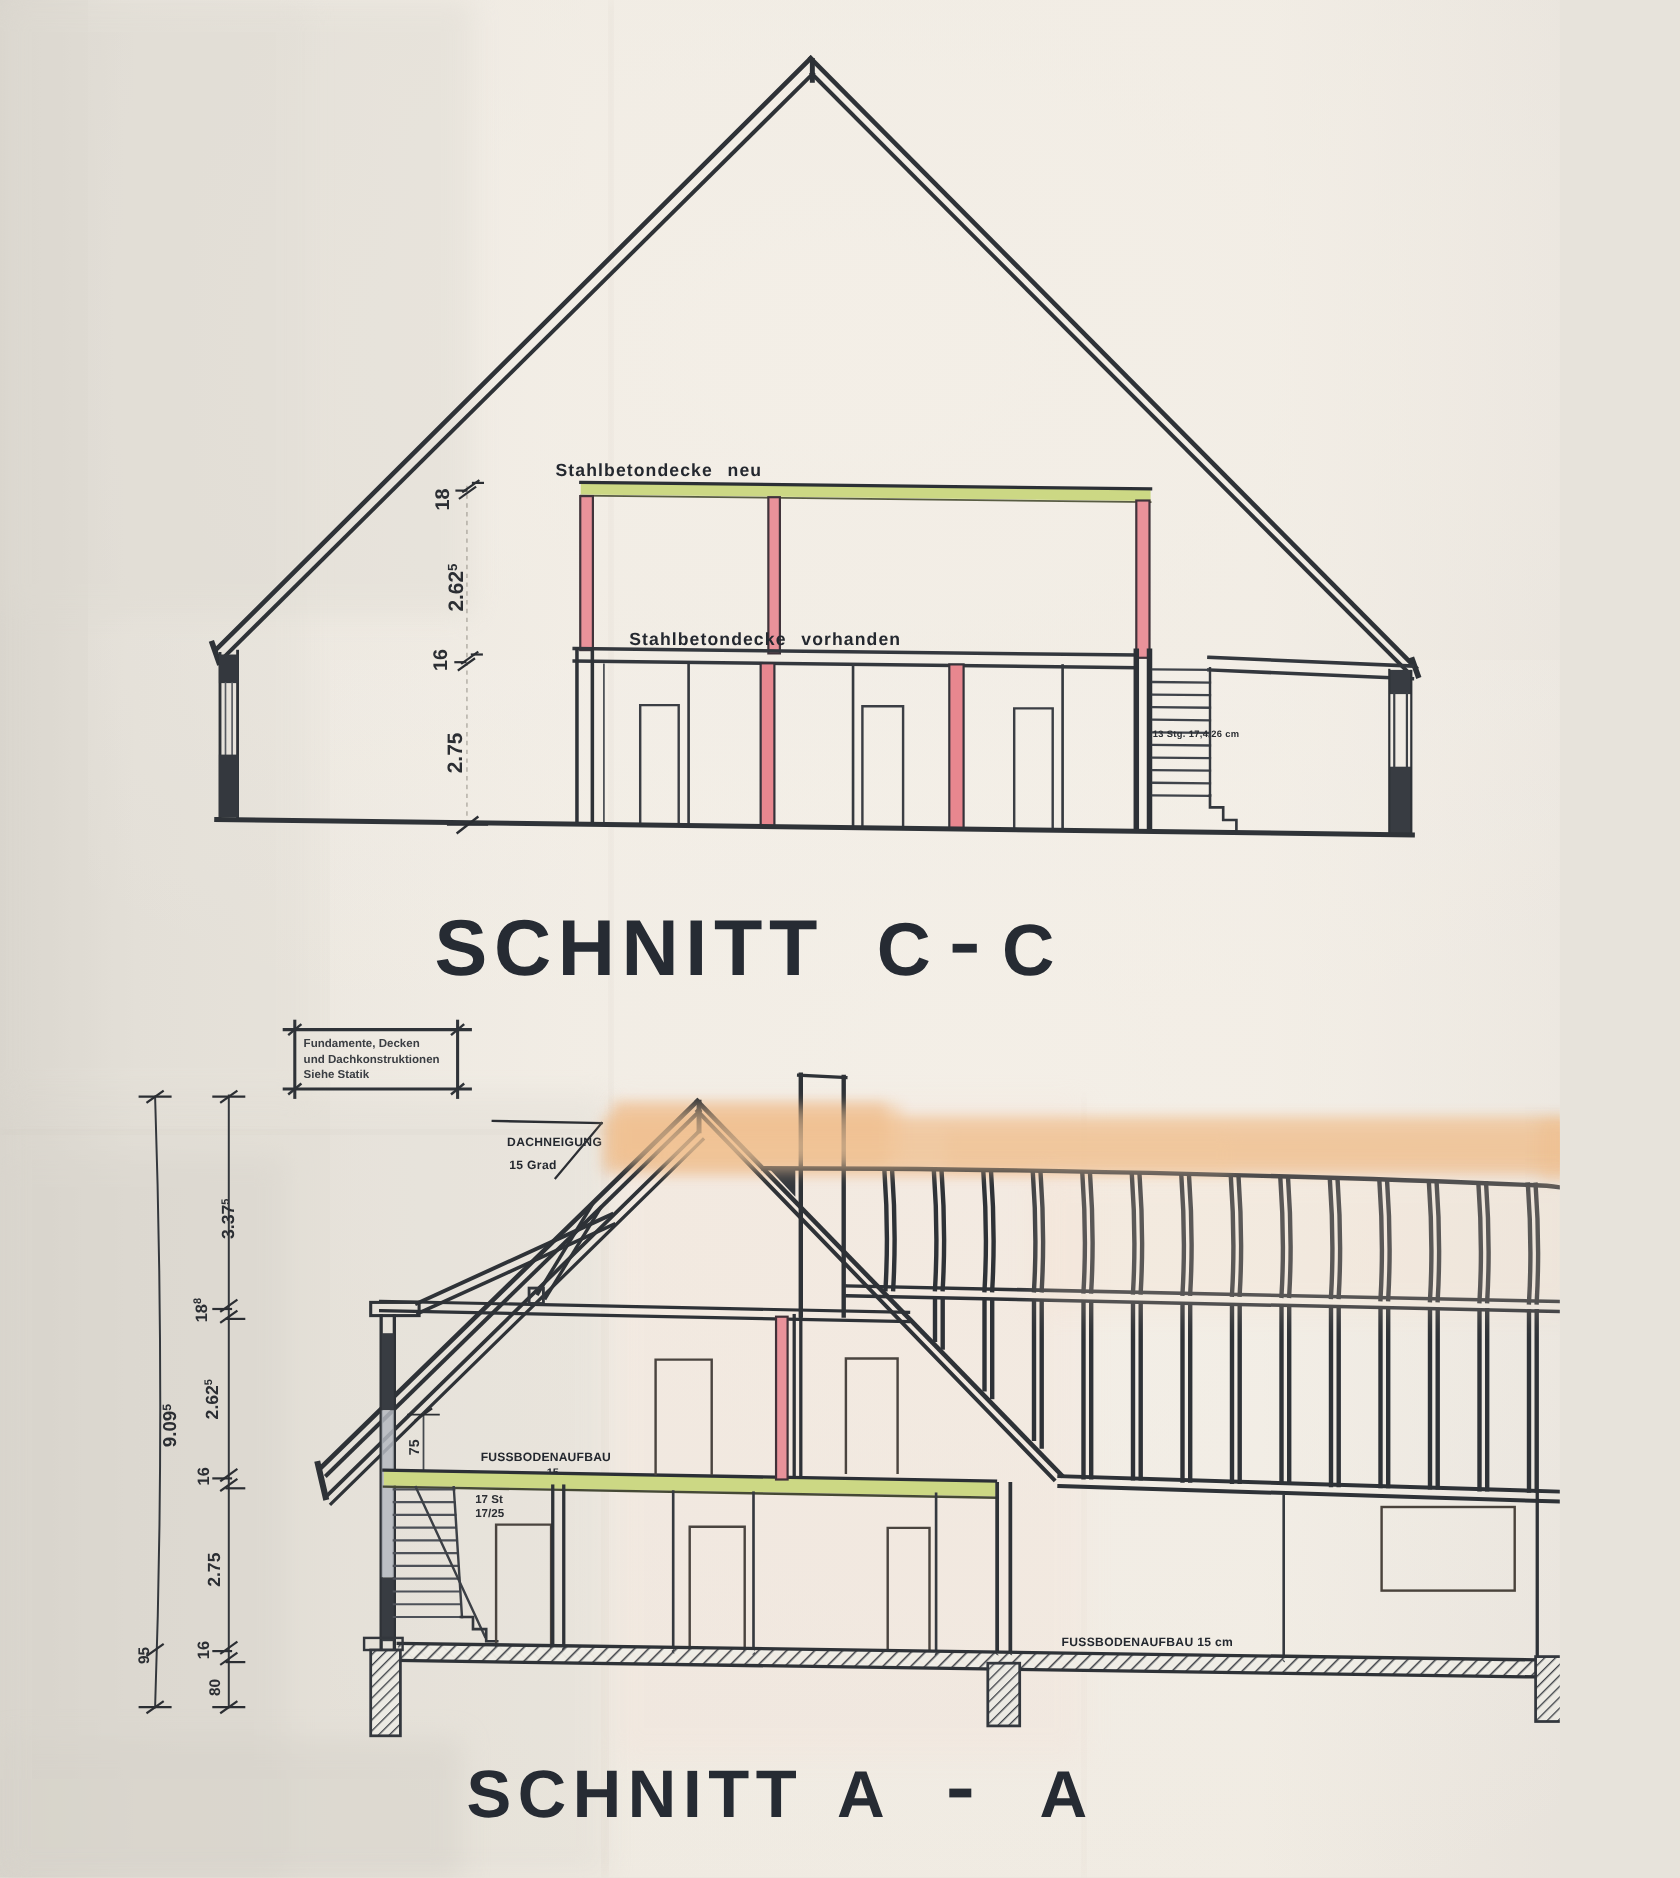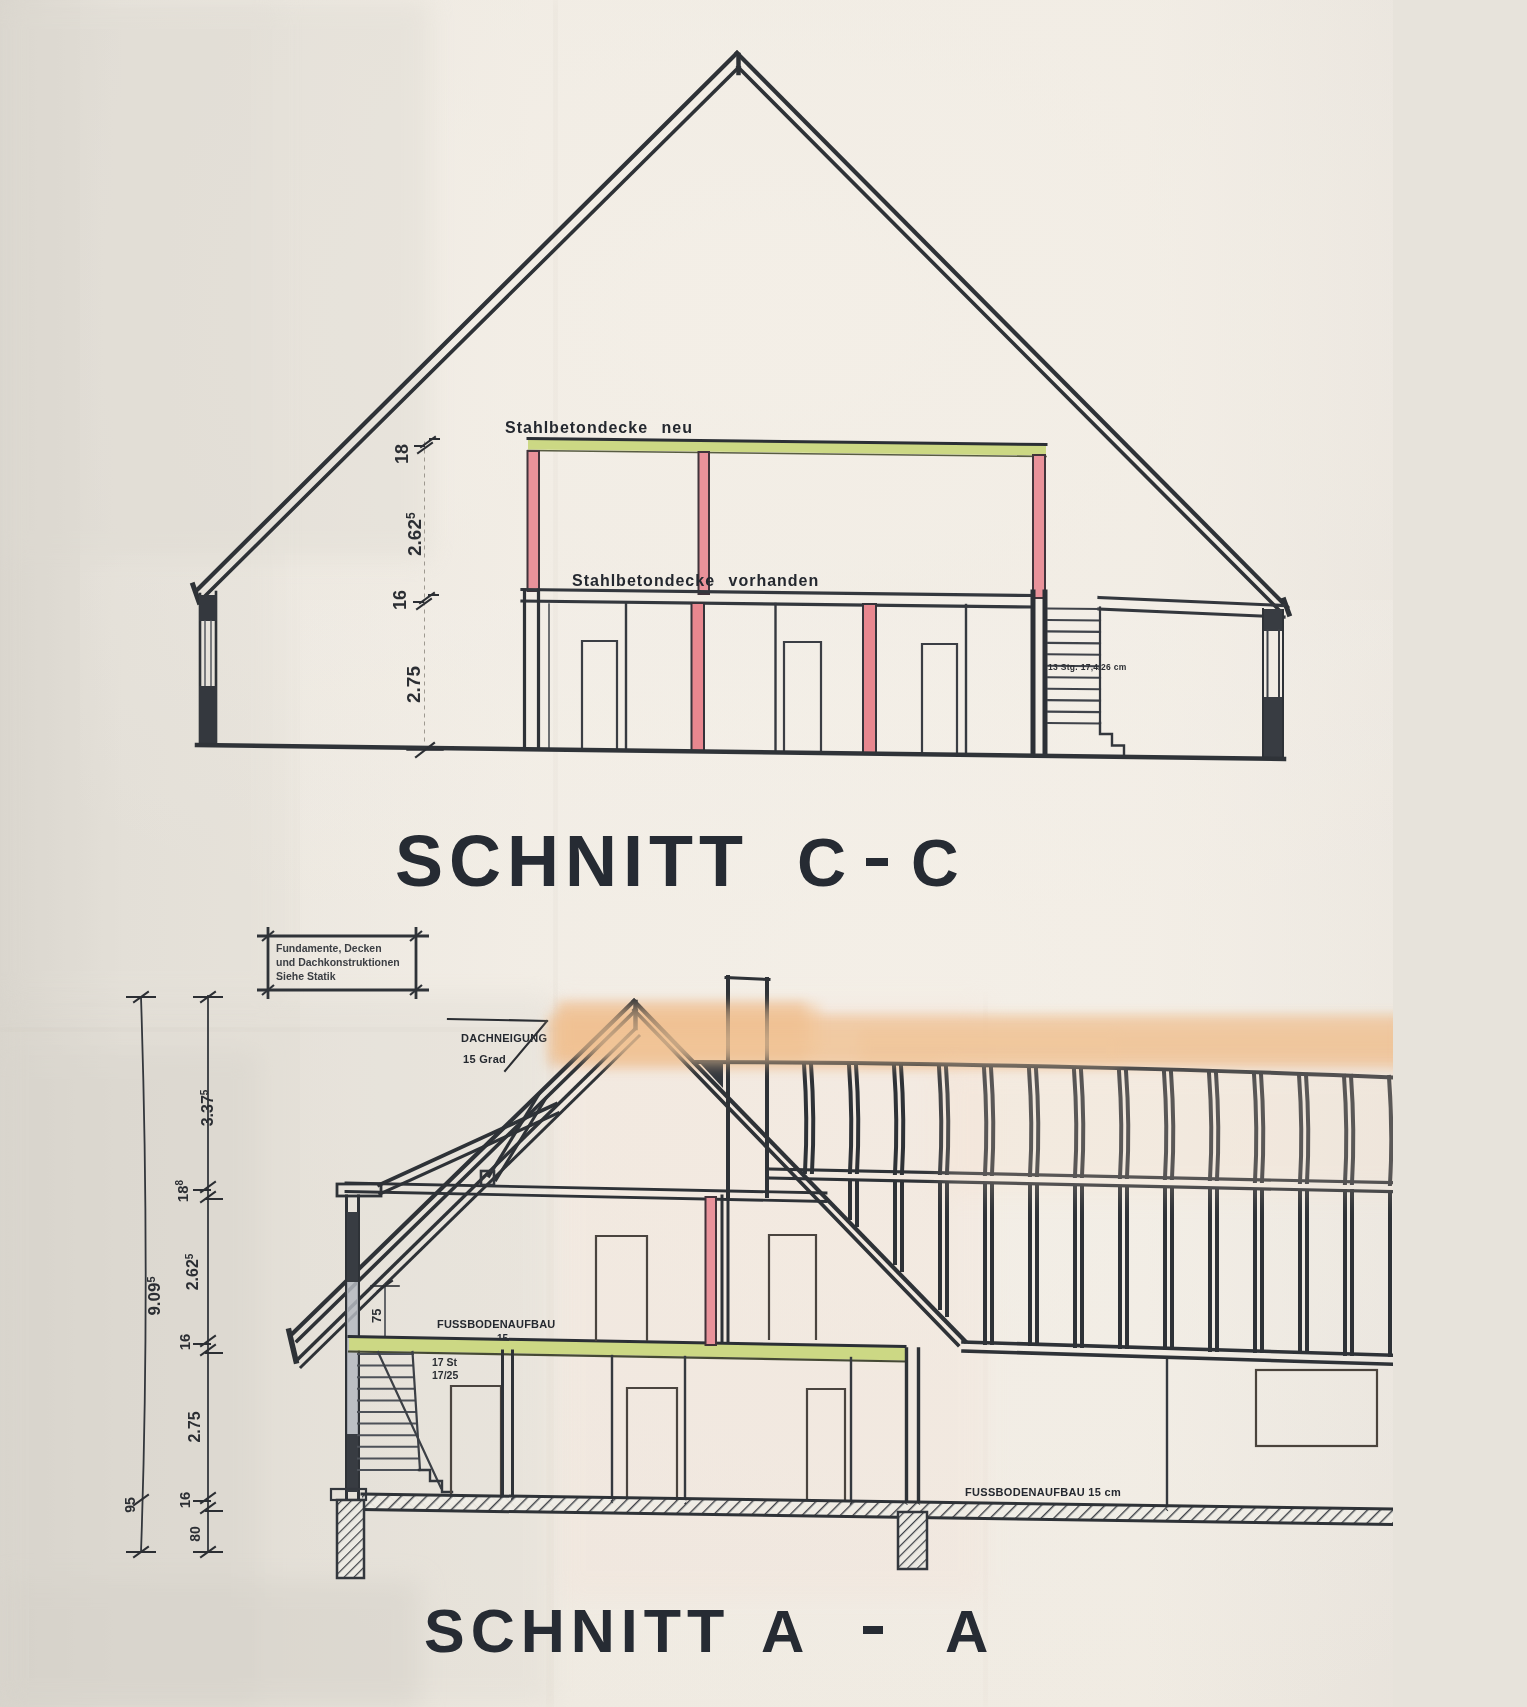--- a/index.html
+++ b/index.html
@@ -1,17 +1,17 @@
 <!DOCTYPE html>
 <html><head>
 <meta charset="utf-8">
 <style>
   html,body{margin:0;padding:0;background:#e7e3db;}
   #page{position:relative;width:1393px;height:1707px;overflow:hidden;
-        font-family:"Liberation Sans", sans-serif;}
+        font-family:"Liberation Sans", sans-serif;padding-left:25px;}
   svg{position:absolute;left:0;top:0;}
   .dim{font-family:"Liberation Sans", sans-serif;font-weight:bold;fill:#2b2e33;}
   .lbl{font-family:"Liberation Sans", sans-serif;font-weight:bold;fill:#24282f;}
   .ttl{font-family:"Liberation Sans", sans-serif;font-weight:bold;fill:#262b33;letter-spacing:6px;}
 </style>
 </head>
 <body>
 <div id="page">
 <svg width="1527" height="1707" viewBox="0 0 1527 1707">
 <defs>

